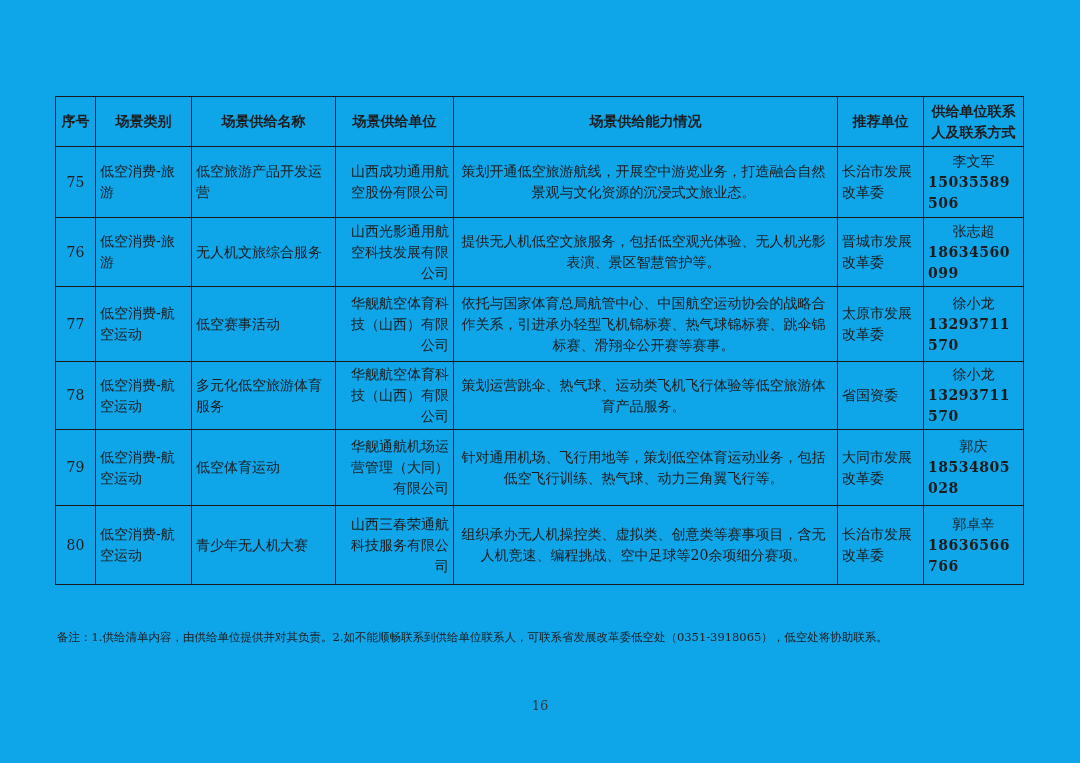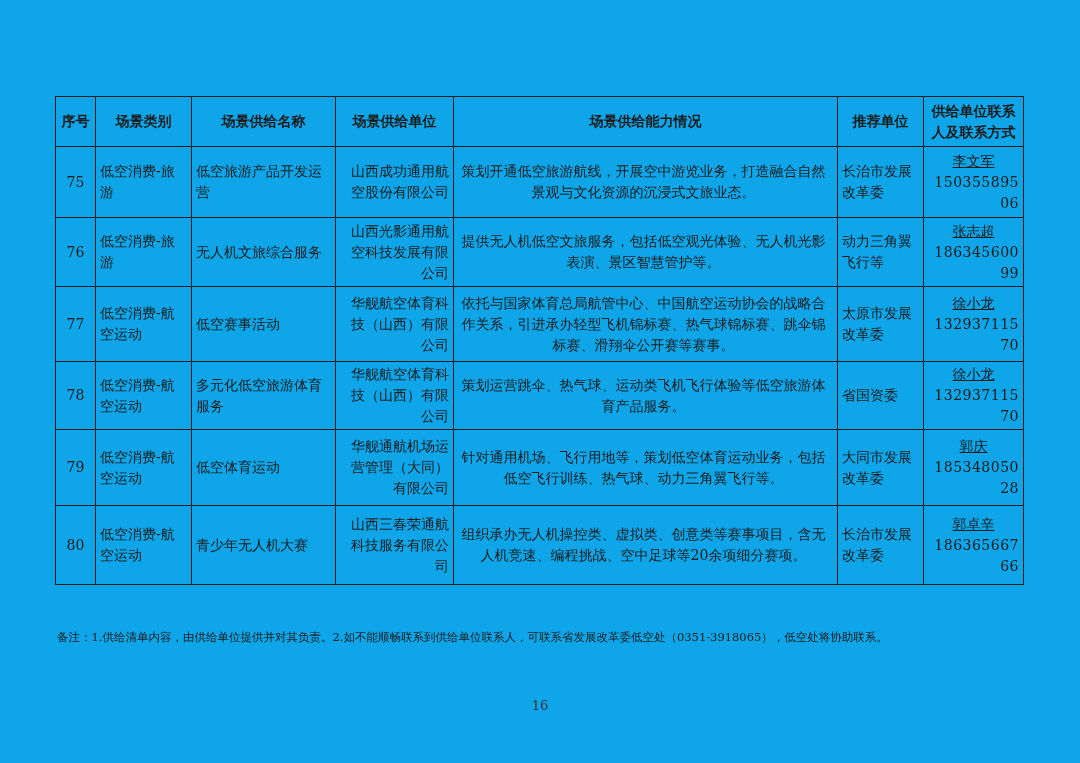--- a/index.html
+++ b/index.html
@@ -38,22 +38,22 @@
     text-align: center;
     padding: 2px 2px;
   }
   td.c-no      { text-align: center; margin-top: 8px; }
   td.c-cat     { text-align: left; }
   td.c-name    { text-align: left; }
   td.c-sup     { text-align: right; }
   td.c-cap     { text-align: center; padding-left: 5px; padding-right: 9px; }
   td.c-rec     { text-align: left; }
   td.c-contact { text-align: center; }
-  .contact-name  { text-align: center; text-decoration: underline; }
-  .contact-phone { text-align: right; letter-spacing: 0.5px; }
+  .contact-name  { text-align: center; }
+  .contact-phone { text-align: left; letter-spacing: 0.5px; font-weight: bold; }
   .note {
     position: absolute;
     left: 57px;
     top: 598px;
     width: 980px;
     font-size: 11.5px;
     line-height: 1.4;
     color: #1c1c1c;
     margin-top: 31px;
   }
@@ -105,21 +105,21 @@
         <div class="contact-phone">15035589506</div>
       </td>
     </tr>
 
     <tr style="height:69px">
       <td class="c-no">76</td>
       <td class="c-cat">低空消费-旅游</td>
       <td class="c-name">无人机文旅综合服务</td>
       <td class="c-sup">山西光影通用航空科技发展有限公司</td>
       <td class="c-cap">提供无人机低空文旅服务，包括低空观光体验、无人机光影表演、景区智慧管护等。</td>
-      <td class="c-rec">动力三角翼飞行等</td>
+      <td class="c-rec">晋城市发展改革委</td>
       <td class="c-contact">
         <div class="contact-name">张志超</div>
         <div class="contact-phone">18634560099</div>
       </td>
     </tr>
 
     <tr style="height:75px">
       <td class="c-no">77</td>
       <td class="c-cat">低空消费-航空运动</td>
       <td class="c-name">低空赛事活动</td>

